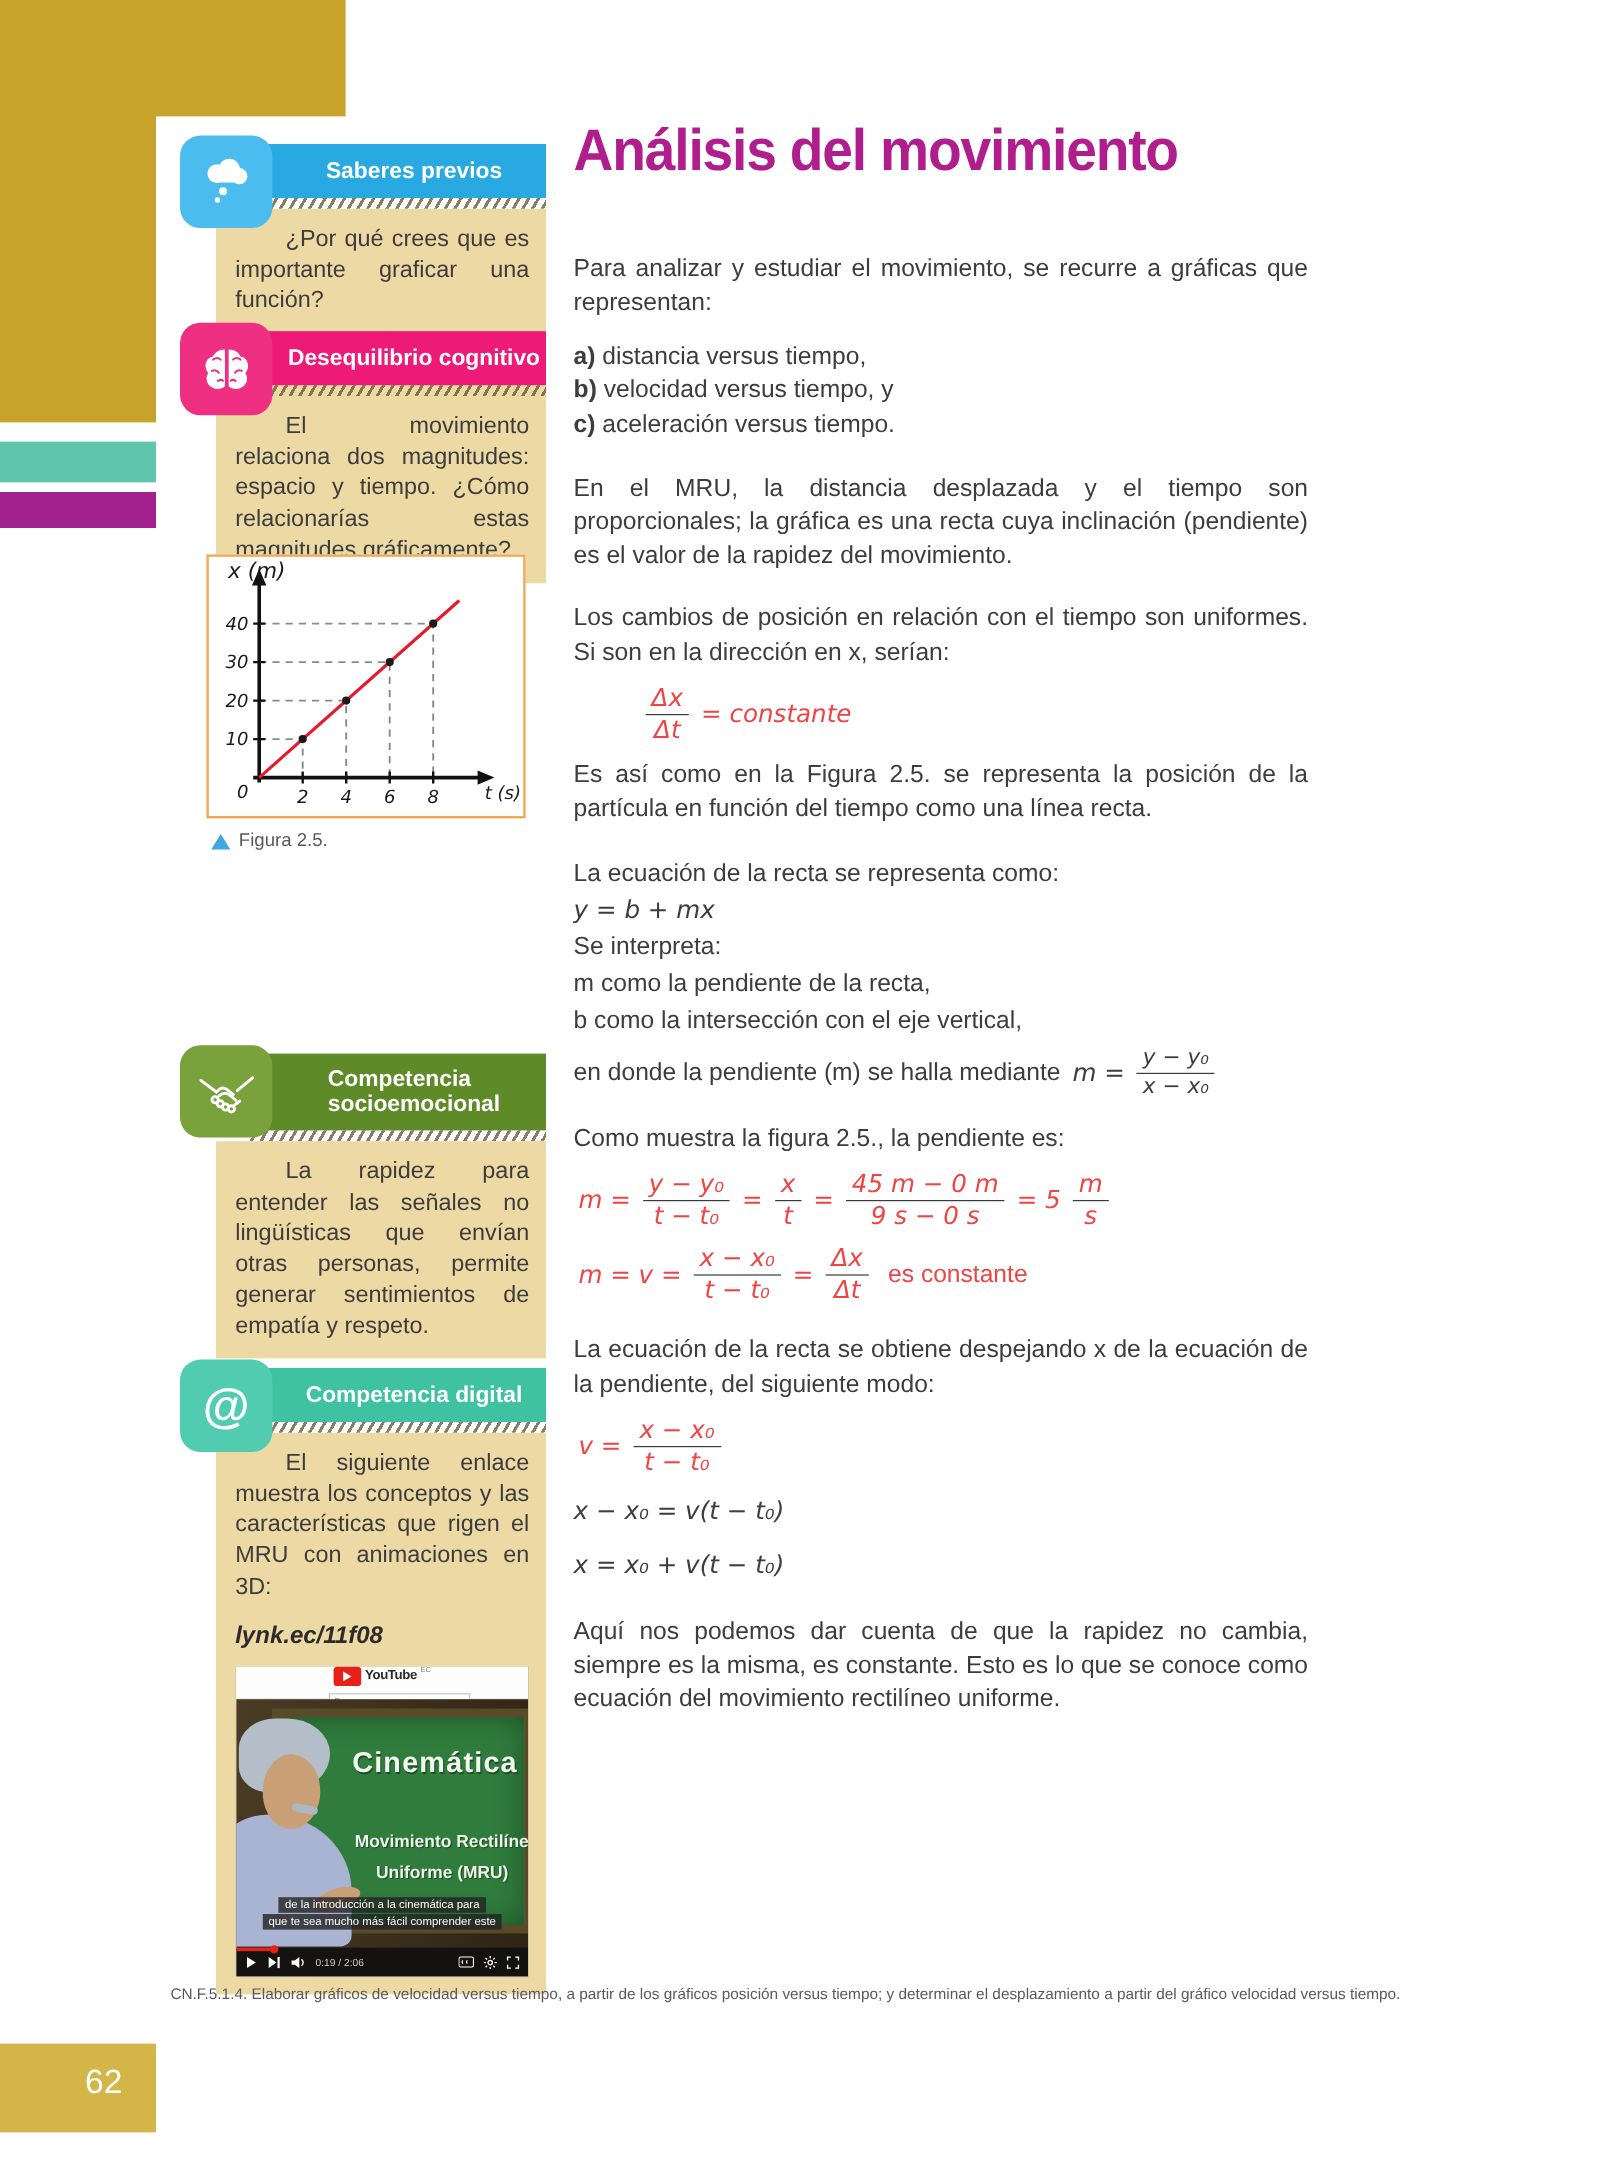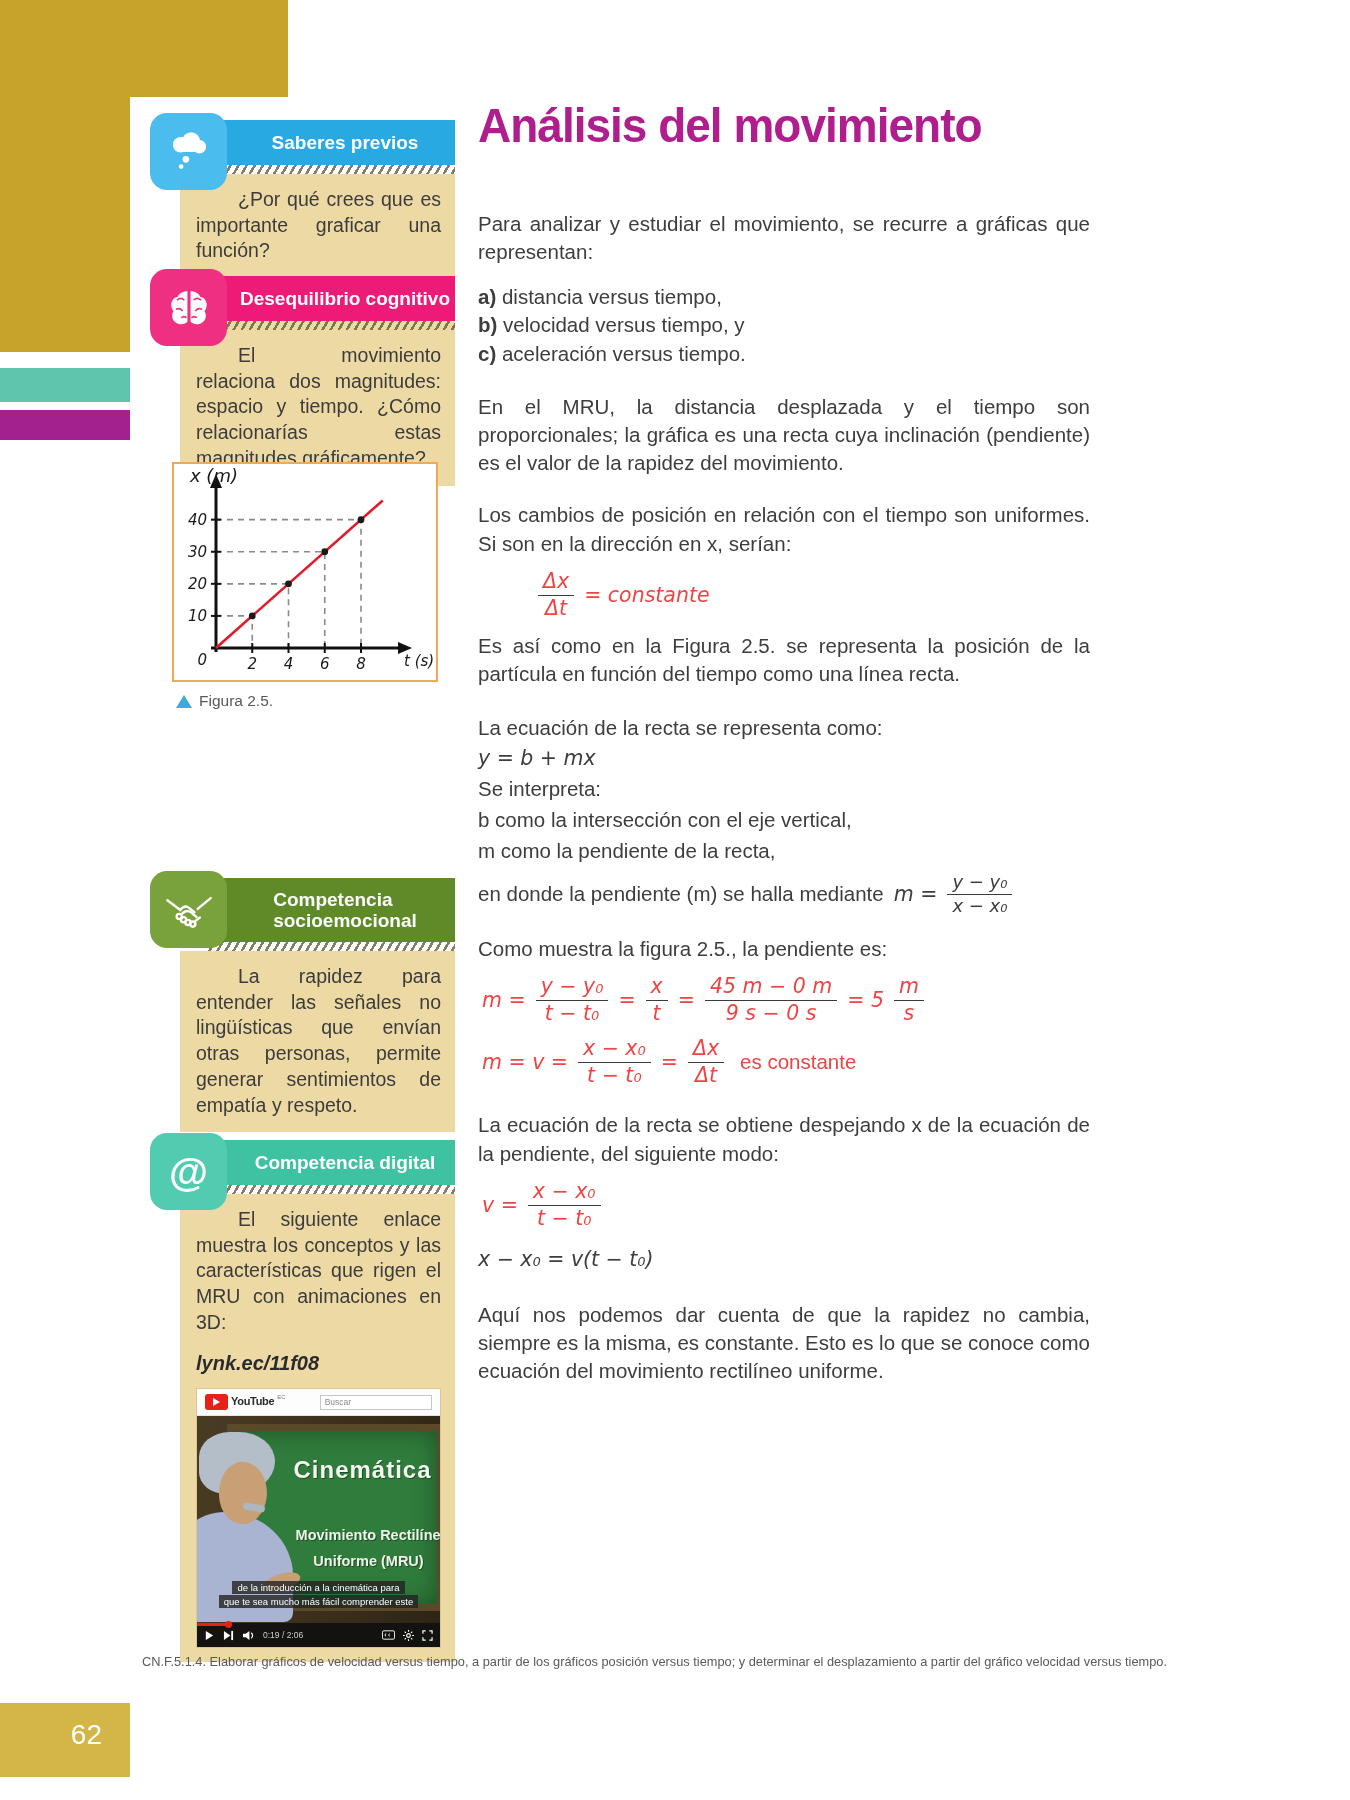--- a/index.html
+++ b/index.html
@@ -46,21 +46,21 @@
   }
   .figure-caption {
     position:absolute; left:176px; top:692px; font-size:15.5px; color:#595959;
     display:flex; align-items:center; gap:7px;
   }
   .tri-up { width:0; height:0; border-left:8px solid transparent; border-right:8px solid transparent; border-bottom:13px solid #41a7df; }
   
   .digital-link { font-style:italic; font-weight:bold; font-size:20px; color:#2b2b2b; margin-top:14px; display:inline-block; }
   
   .video-thumb { margin-top:12px; border:1px solid #d8c894; background:#fff; }
-  .yt-header { height:27px; background:#fdfdfd; display:flex; align-items:center; padding:0 8px; gap:6px; border-bottom:1px solid #e5e5e5; }
+  .yt-header { height:27px; background:#fdfdfd; display:flex; align-items:center; padding:0 8px; gap:6px; border-bottom:1px solid #e5e5e5;flex-direction:column; }
   .yt-logo { display:flex; align-items:flex-start; gap:3px; }
   .yt-play-badge { width:23px; height:16px; background:#e62117; border-radius:3px; display:flex; align-items:center; justify-content:center; }
   .yt-play-badge span { width:0; height:0; border-top:4px solid transparent; border-bottom:4px solid transparent; border-left:7px solid #fff; display:block; }
   .yt-logo-text { font-weight:bold; font-size:11px; color:#2b2b2b; letter-spacing:-0.3px; }
   .yt-logo-sup { font-size:6px; color:#777; }
   .yt-search { margin-left:28px; width:118px; height:15px; border:1px solid #c6c6c6; background:#fff; font-size:8.5px; color:#8a8a8a; padding:1px 4px; }
   .video-scene { position:relative; height:231px; background:linear-gradient(100deg,#4a3b24 0%, #3b2f1c 55%, #2e2414 100%); overflow:hidden; }
   .chalkboard { position:absolute; left:30px; top:8px; right:-4px; bottom:36px; background:#2f7c3c; border:7px solid #5a4a2a; box-shadow:inset 0 0 24px rgba(0,0,0,.35); }
   .board-title { position:absolute; left:96px; top:38px; right:8px; text-align:center; color:#f3f6ef; font-weight:bold; font-size:24px; letter-spacing:1px; text-shadow:1px 1px 0 #1d4f26; }
   .board-line1 { position:absolute; left:92px; top:110px; right:-16px; text-align:center; color:#eef3ea; font-weight:bold; font-size:14.5px; text-shadow:1px 1px 0 #1d4f26; white-space:nowrap; }
@@ -315,22 +315,22 @@
         </span>
       <span>= constante</span>
     </div>
 
     <p class="para">Es así como en la Figura 2.5. se representa la posición de la partícula en función del tiempo como una línea recta.</p>
 
     <div class="stack mt">
       <div>La ecuación de la recta se representa como:</div>
       <div class="inline-eq">y = b + mx</div>
       <div>Se interpreta:</div>
+      <div>m como la pendiente de la recta,</div>
       <div>b como la intersección con el eje vertical,</div>
-      <div>m como la pendiente de la recta,</div>
       <div style="margin-top:6px; display:flex; align-items:center; gap:10px;">
         <span>en donde la pendiente (m) se halla mediante</span>
         <span class="inline-eq">m =</span>
         <span class="frac inline-eq" style="font-size:18px;">
             <span class="num">y − y₀</span>
             <span class="den">x − x₀</span>
           </span>
       </div>
     </div>
 
@@ -377,19 +377,20 @@
     <p class="para mt">La ecuación de la recta se obtiene despejando x de la ecuación de la pendiente, del siguiente modo:</p>
 
     <div class="eq">
       <span>v =</span>
       <span class="frac">
           <span class="num">x − x₀</span>
           <span class="den">t − t₀</span>
         </span>
     </div>
     <div class="eq-lines">x − x₀ = v(t − t₀)</div>
+    <div class="eq-lines">x = x₀ + v(t − t₀)</div>
 
     <p class="para mt">Aquí nos podemos dar cuenta de que la rapidez no cambia, siempre es la misma, es constante. Esto es lo que se conoce como ecuación del movimiento rectilíneo uniforme.</p>
   </div>
 
   <p class="footnote">CN.F.5.1.4. Elaborar gráficos de velocidad versus tiempo, a partir de los gráficos posición versus tiempo; y determinar el desplazamiento a partir del gráfico velocidad versus tiempo.</p>
 
 </div>
 
 </body></html>

